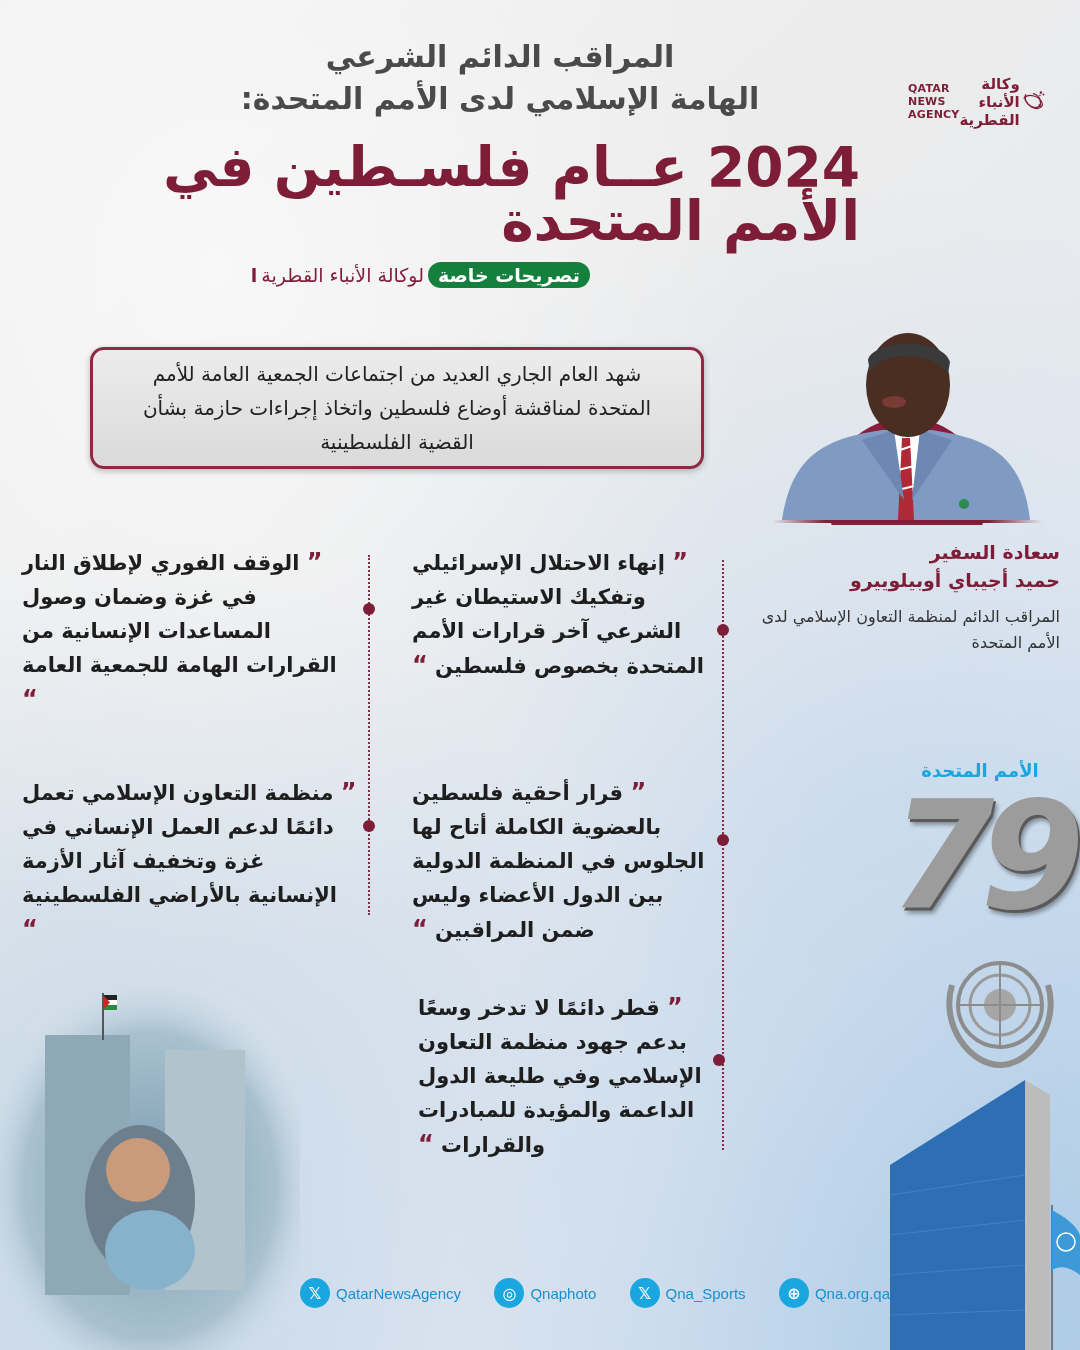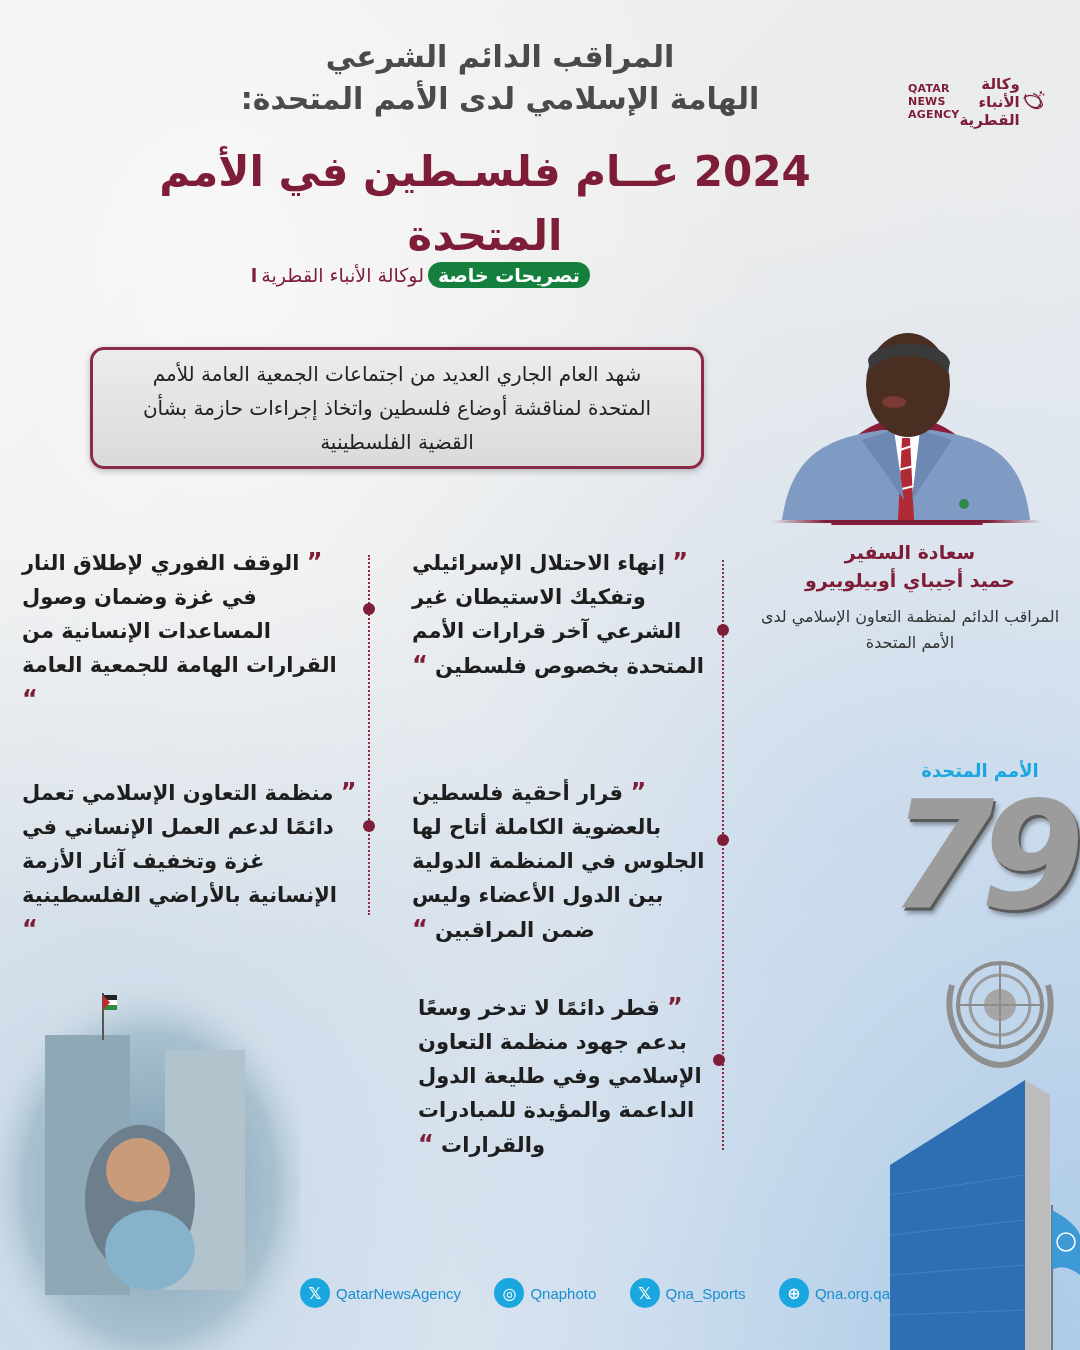--- a/index.html
+++ b/index.html
@@ -25,21 +25,21 @@
   .logo svg { width: 100px; height: 80px; }
   .logo .ar { font-size: 15px; font-weight: bold; color: #7e1d37; margin-top: 2px; }
   .logo .en { font-size: 11px; font-weight: bold; color: #7e1d37; direction: ltr; letter-spacing: 0.2px; }
 
   .title-sub {
     position: absolute; left: 150px; width: 700px; top: 36px;
     text-align: center; color: #4a4a4a; font-weight: bold; font-size: 30px; line-height: 42px;
   }
   .title-main {
     position: absolute; left: 110px; width: 750px; top: 140px;
-    text-align: center; color: #7e1d37; font-weight: bold; font-size: 42px; line-height: 64px;
+    color: #7e1d37; font-weight: bold; font-size: 55px; line-height: 54px;
   }
   .exclusive {
     position: absolute; top: 262px; left: 210px; width: 380px;
     display: flex; align-items: center; gap: 4px; direction: rtl;
   }
   .exclusive .pill {
     background: #15803d; color: #fff; border-radius: 14px; padding: 2px 10px;
     font-size: 19px; font-weight: bold;
   }
   .exclusive .src { color: #7e1d37; font-size: 19px; font-weight: normal; }
@@ -62,21 +62,21 @@
     background: #8a1d3b;
   }
   .portrait .person {
     position: absolute; left: 0; right: 0; top: 0; bottom: 6px;
   }
   .portrait .baseline {
     position: absolute; left: 0; right: 0; bottom: 2px; height: 3px;
     background: linear-gradient(90deg, rgba(126,29,55,0), #7e1d37 20%, #7e1d37 80%, rgba(126,29,55,0));
   }
   .ambassador {
-    position: absolute; left: 760px; top: 538px; width: 300px; text-align: center;
+    position: absolute; left: 760px; top: 538px; width: 300px; 
   }
   .ambassador .t1, .ambassador .t2 { color: #7e1d37; font-weight: bold; font-size: 19px; line-height: 28px; }
   .ambassador .role { color: #333; font-size: 16px; line-height: 26px; margin-top: 10px; }
 
   .tl-line {
     position: absolute; width: 0; border-left: 2px dotted #8a2a44;
   }
   .tl-dot {
     position: absolute; width: 12px; height: 12px; border-radius: 50%; background: #7e1d37;
   }

